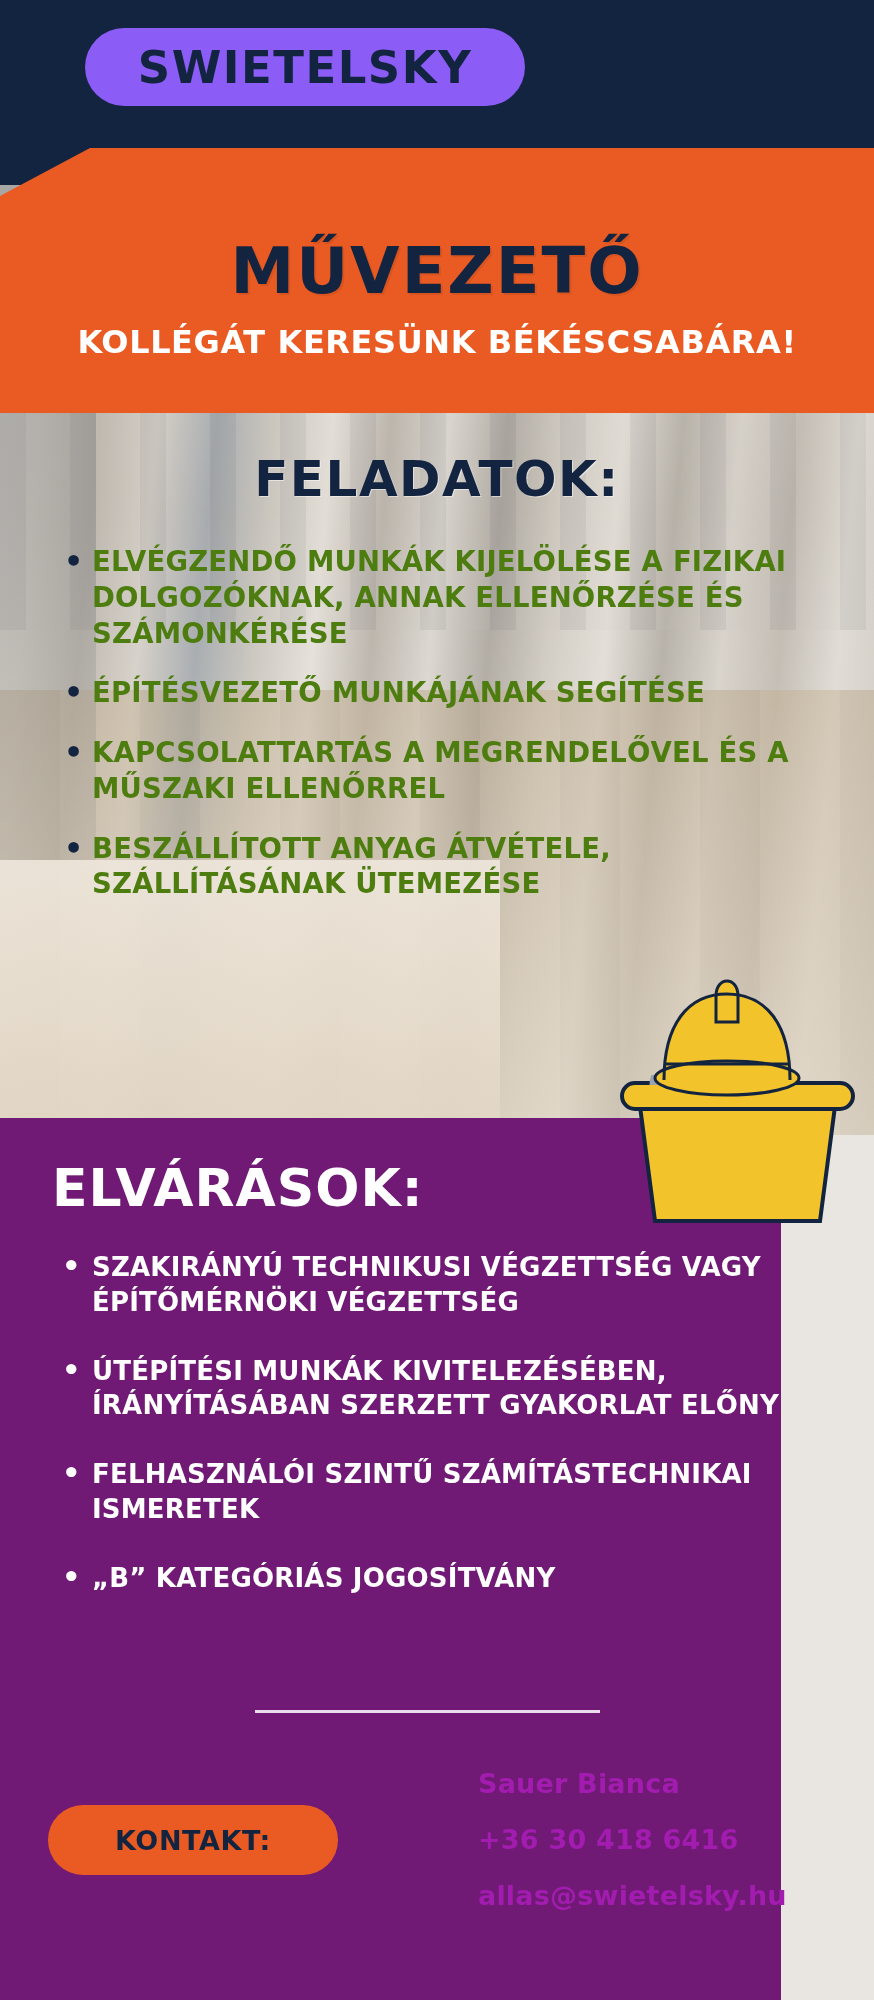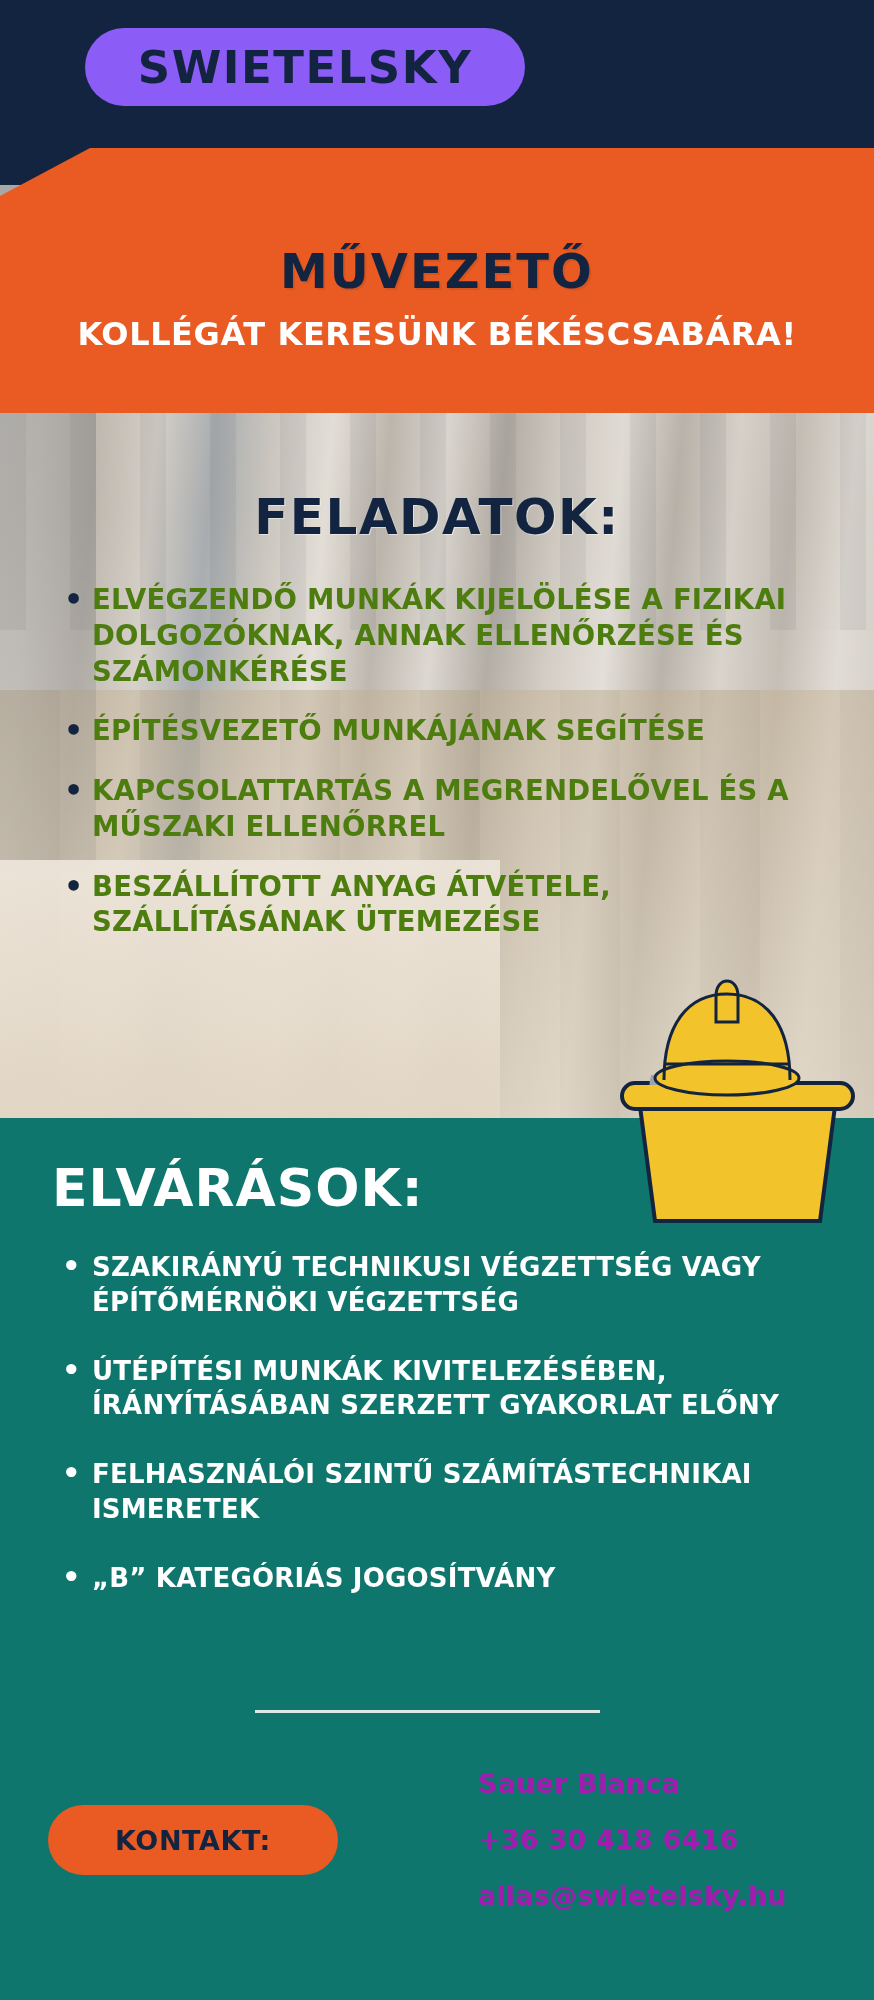--- a/index.html
+++ b/index.html
@@ -107,41 +107,41 @@
     width: 874px; height: 265px;
     background: #ea5b23;
     clip-path: polygon(90px 0, 874px 0, 874px 265px, 0 265px, 0 48px);
     display: flex;
     flex-direction: column;
     align-items: center;
     justify-content: center;
     padding-top: 38px;
   }
   .job-title {
-    font-size: 48px;
+    font-size: 64px;
     font-weight: bold;
     color: #132440;
     letter-spacing: 2px;
     font-family: "DejaVu Sans", sans-serif;
     text-shadow: 2px 2px 0 rgba(0,0,0,.08);
     line-height: 1;
   }
   .job-sub {
     margin-top: 20px;
     font-size: 32px;
     font-weight: bold;
     color: #ffffff;
     letter-spacing: .6px;
     font-family: "DejaVu Sans", sans-serif;
   }
 
   
   .tasks {
     position: absolute;
-    left: 0; top: 488px;
+    left: 0; top: 450px;
     width: 874px;
   }
   .tasks-title {
     text-align: center;
     font-size: 50px;
     font-weight: bold;
     color: #132440;
     letter-spacing: 1.5px;
     font-family: "DejaVu Sans", sans-serif;
     text-shadow: 1px 1px 0 rgba(255,255,255,.5);
@@ -181,22 +181,22 @@
     position: absolute;
     left: 620px; top: 1075px;
     width: 235px; height: 150px;
     z-index: 3;
   }
 
   
   .lower-navy {
     position: absolute;
     left: 0; top: 1118px;
-    width: 874px; height: 882px;
-    background: #0f766e;
+    width: 781px; height: 882px;
+    background: #701a75;
   }
   .req-title {
     position: absolute;
     left: 52px; top: 40px;
     font-size: 52px;
     font-weight: bold;
     color: #ffffff;
     letter-spacing: 1px;
     font-family: "DejaVu Sans", sans-serif;
   }

